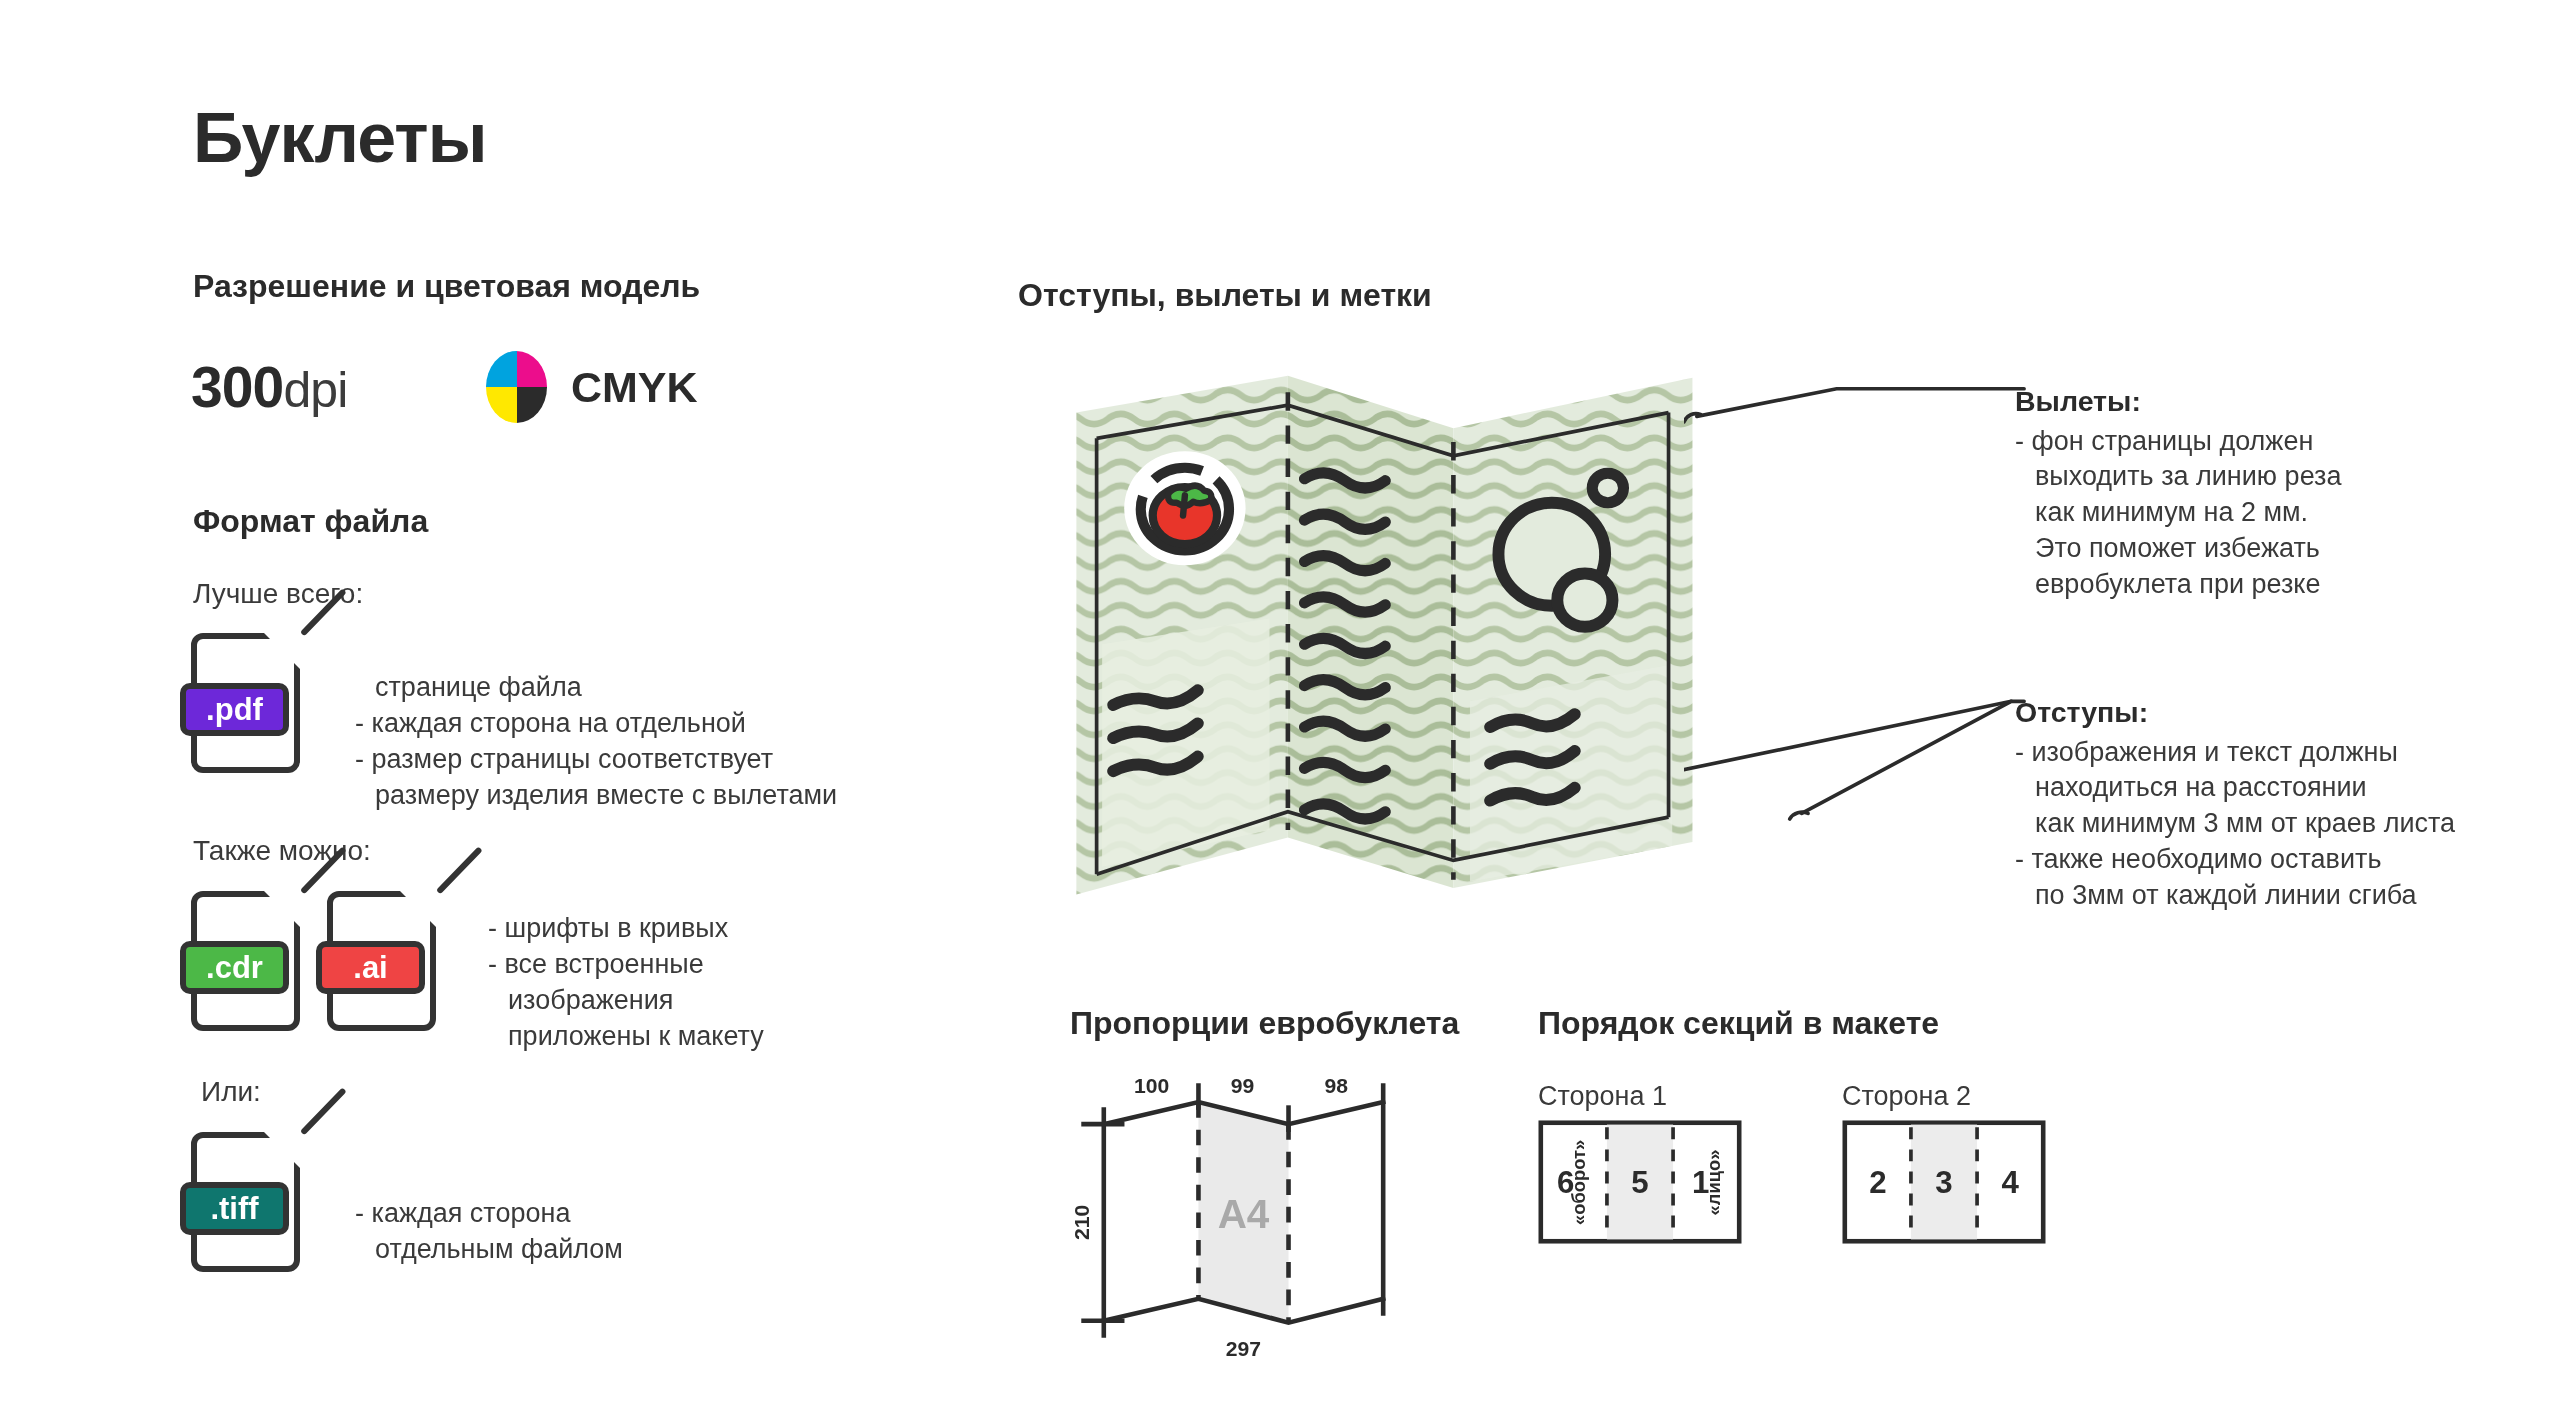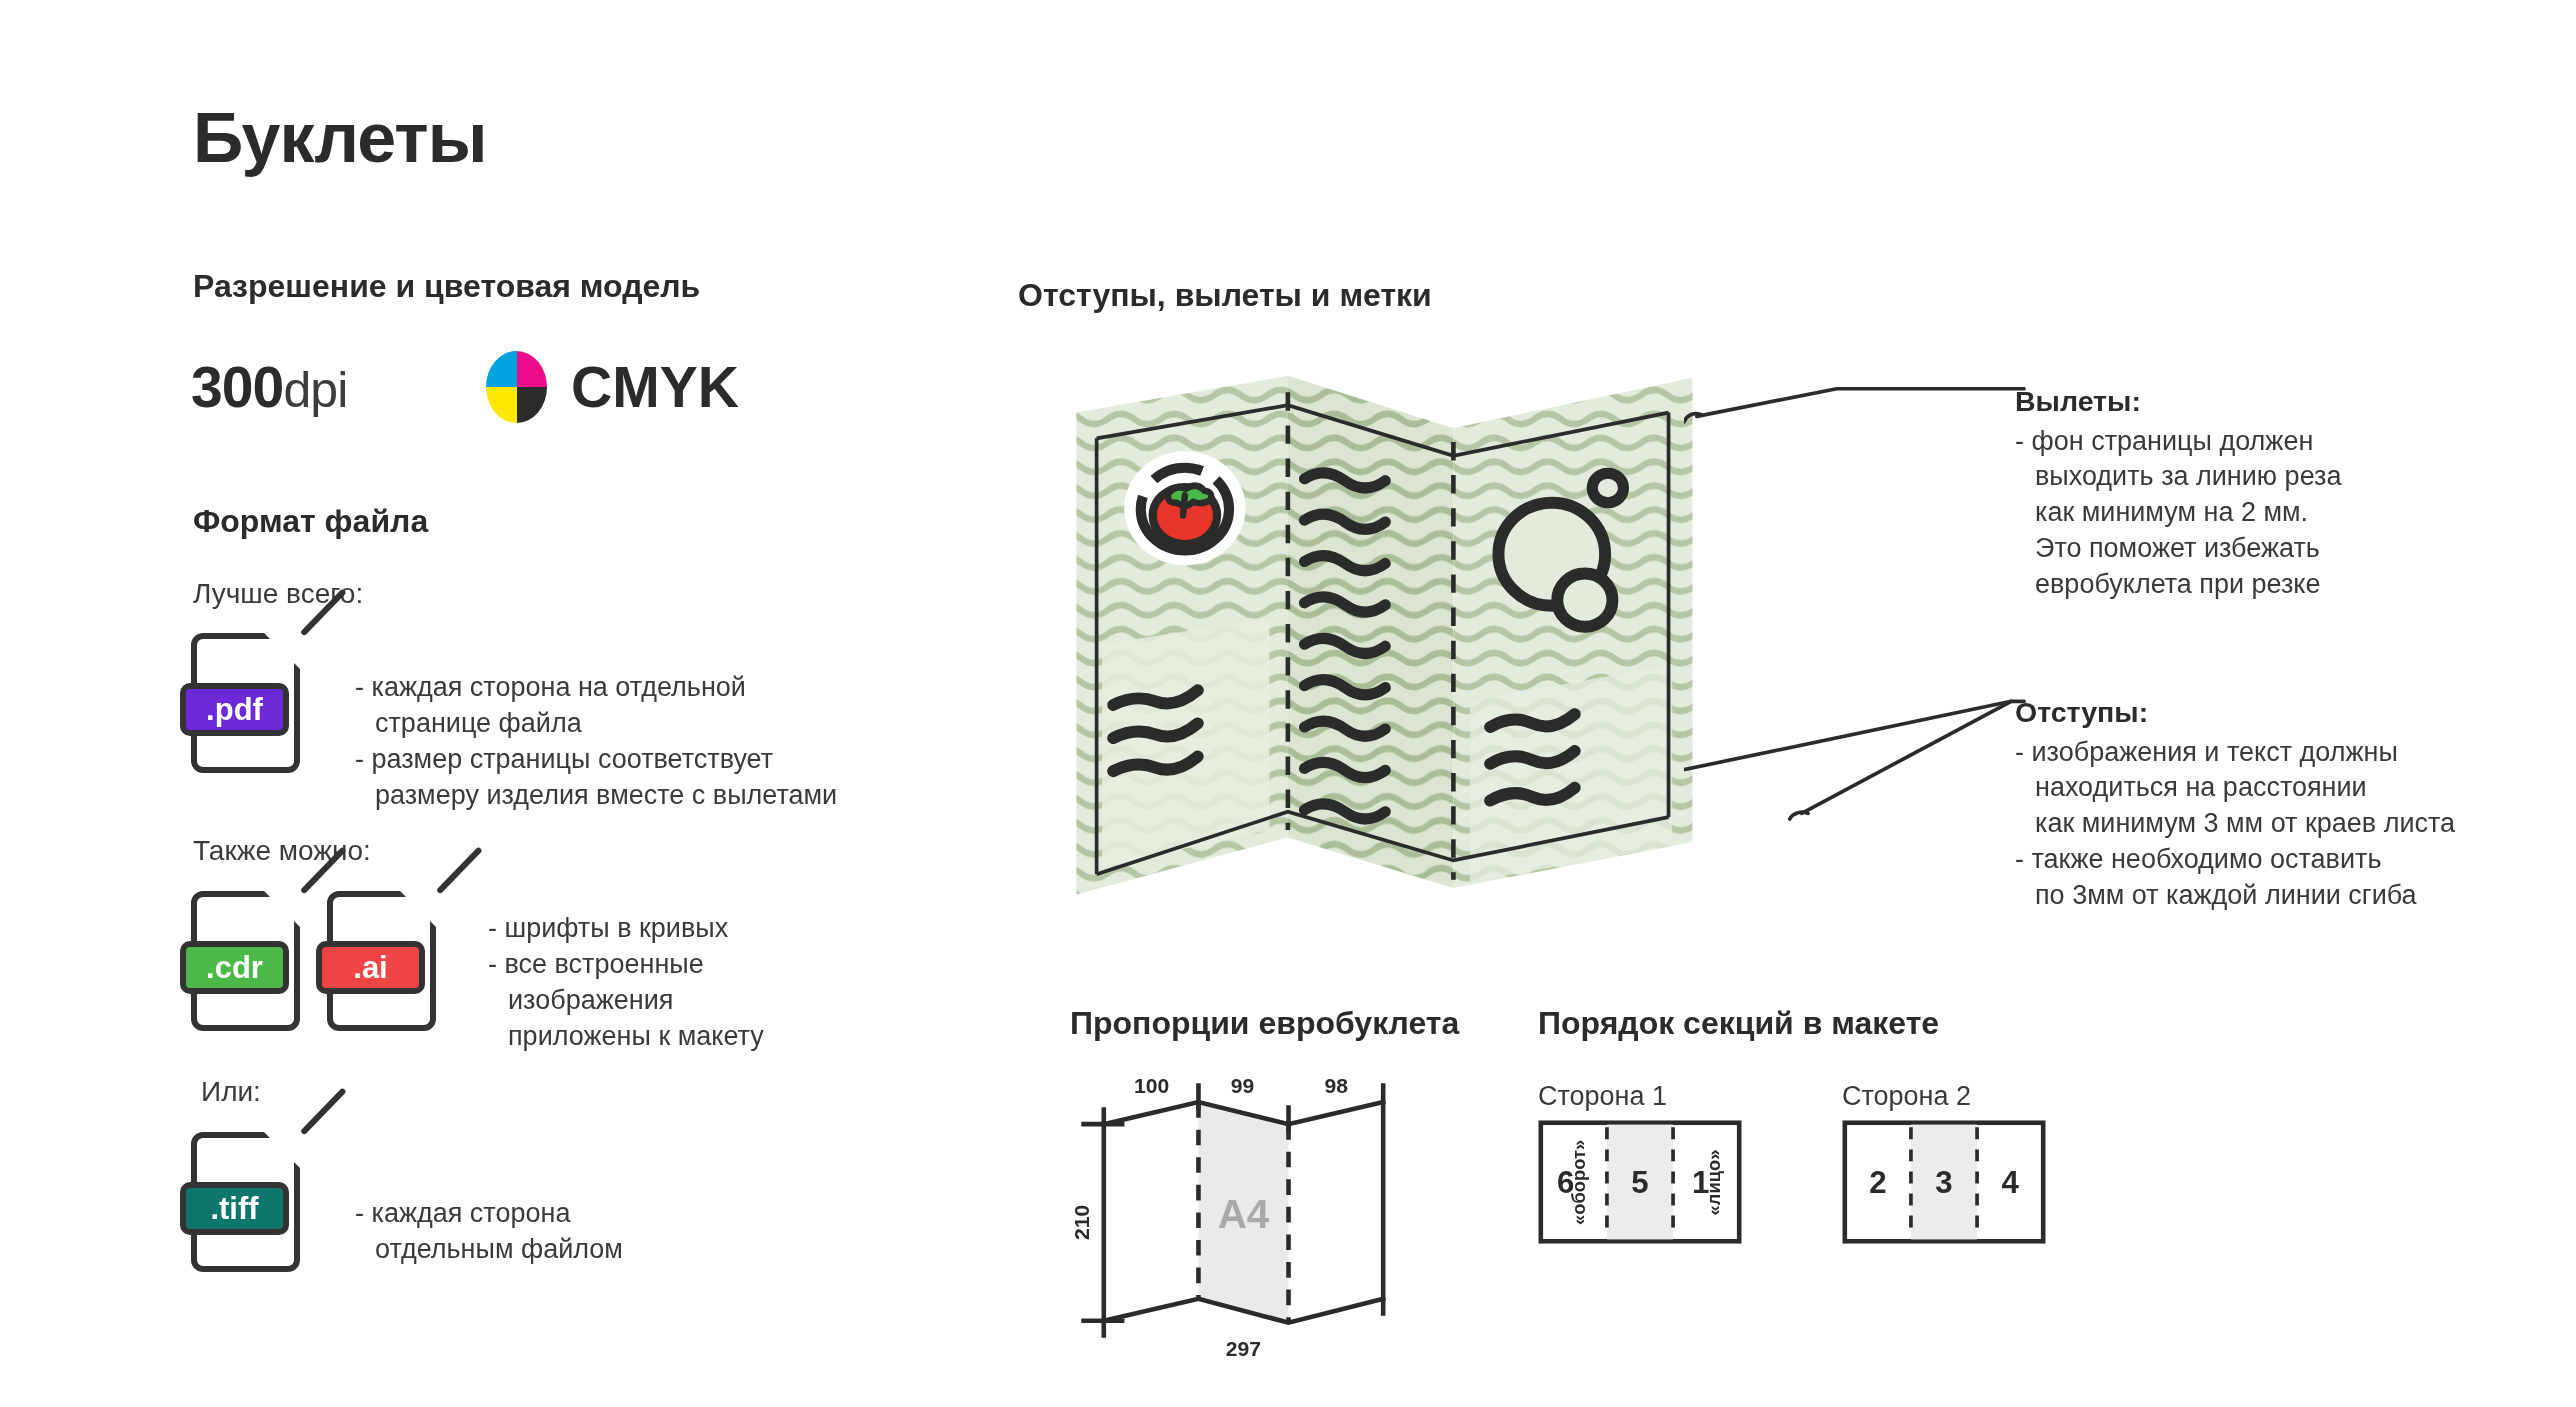--- a/index.html
+++ b/index.html
@@ -51,21 +51,21 @@
   }
   .cmyk-wheel {
     width: 61px; height: 72px; border-radius: 50%;
     overflow: hidden; position: relative; flex: none;
   }
   .cmyk-wheel i { position: absolute; width: 50%; height: 50%; display:block; }
   .cmyk-wheel i.q1 { left: 0;   top: 0;   background: #00a3df; }
   .cmyk-wheel i.q2 { left: 50%; top: 0;   background: #ec0d8c; }
   .cmyk-wheel i.q3 { left: 0;   top: 50%; background: #ffe800; }
   .cmyk-wheel i.q4 { left: 50%; top: 50%; background: #2b2b2b; }
-  #cmyk-text { font-size: 57px; font-weight: bold; color: #2b2b2b; letter-spacing: 0px; }
+  #cmyk-text { font-size: 43px; font-weight: bold; color: #2b2b2b; letter-spacing: 0px; }
 
   #fmt-head { position: absolute; left: 193px; top: 504px; }
 
   #best-label { position: absolute; left: 193px; top: 578px; }
   #also-label { position: absolute; left: 193px; top: 835px; }
   #or-label   { position: absolute; left: 201px; top: 1076px; }
 
   
   .file-icon { position: absolute; width: 109px; height: 140px; }
   .file-icon .sheet {
@@ -169,22 +169,22 @@
 
   <div class="sub-label" id="best-label">Лучше всего:</div>
 
   <div class="file-icon" id="icon-pdf">
     <div class="sheet"></div>
     <div class="fold"></div>
     <div class="foldline"></div>
     <div class="badge pdf">.pdf</div>
   </div>
   <div class="body-text" id="pdf-text">
+    <span class="ln ind">странице файла</span>
     <span class="ln">- каждая сторона на отдельной</span>
-    <span class="ln ind">странице файла</span>
     <span class="ln">- размер страницы соответствует</span>
     <span class="ln ind">размеру изделия вместе с вылетами</span>
   </div>
 
   <div class="sub-label" id="also-label">Также можно:</div>
 
   <div class="file-icon" id="icon-cdr">
     <div class="sheet"></div>
     <div class="fold"></div>
     <div class="foldline"></div>

